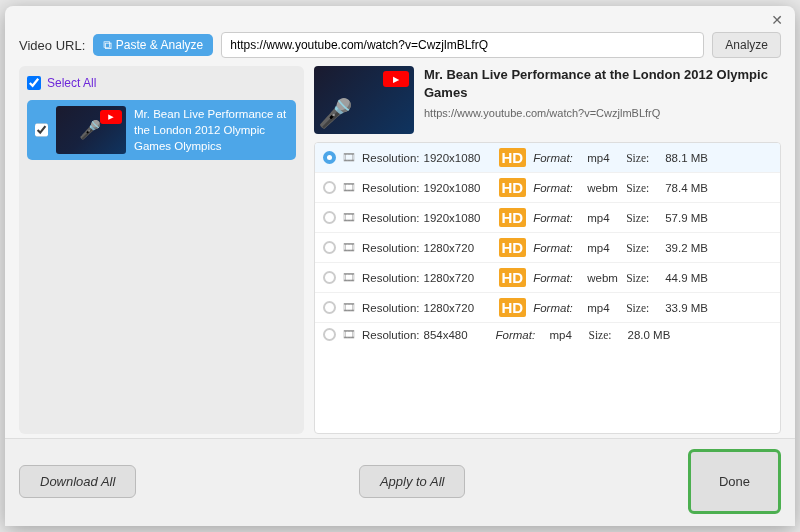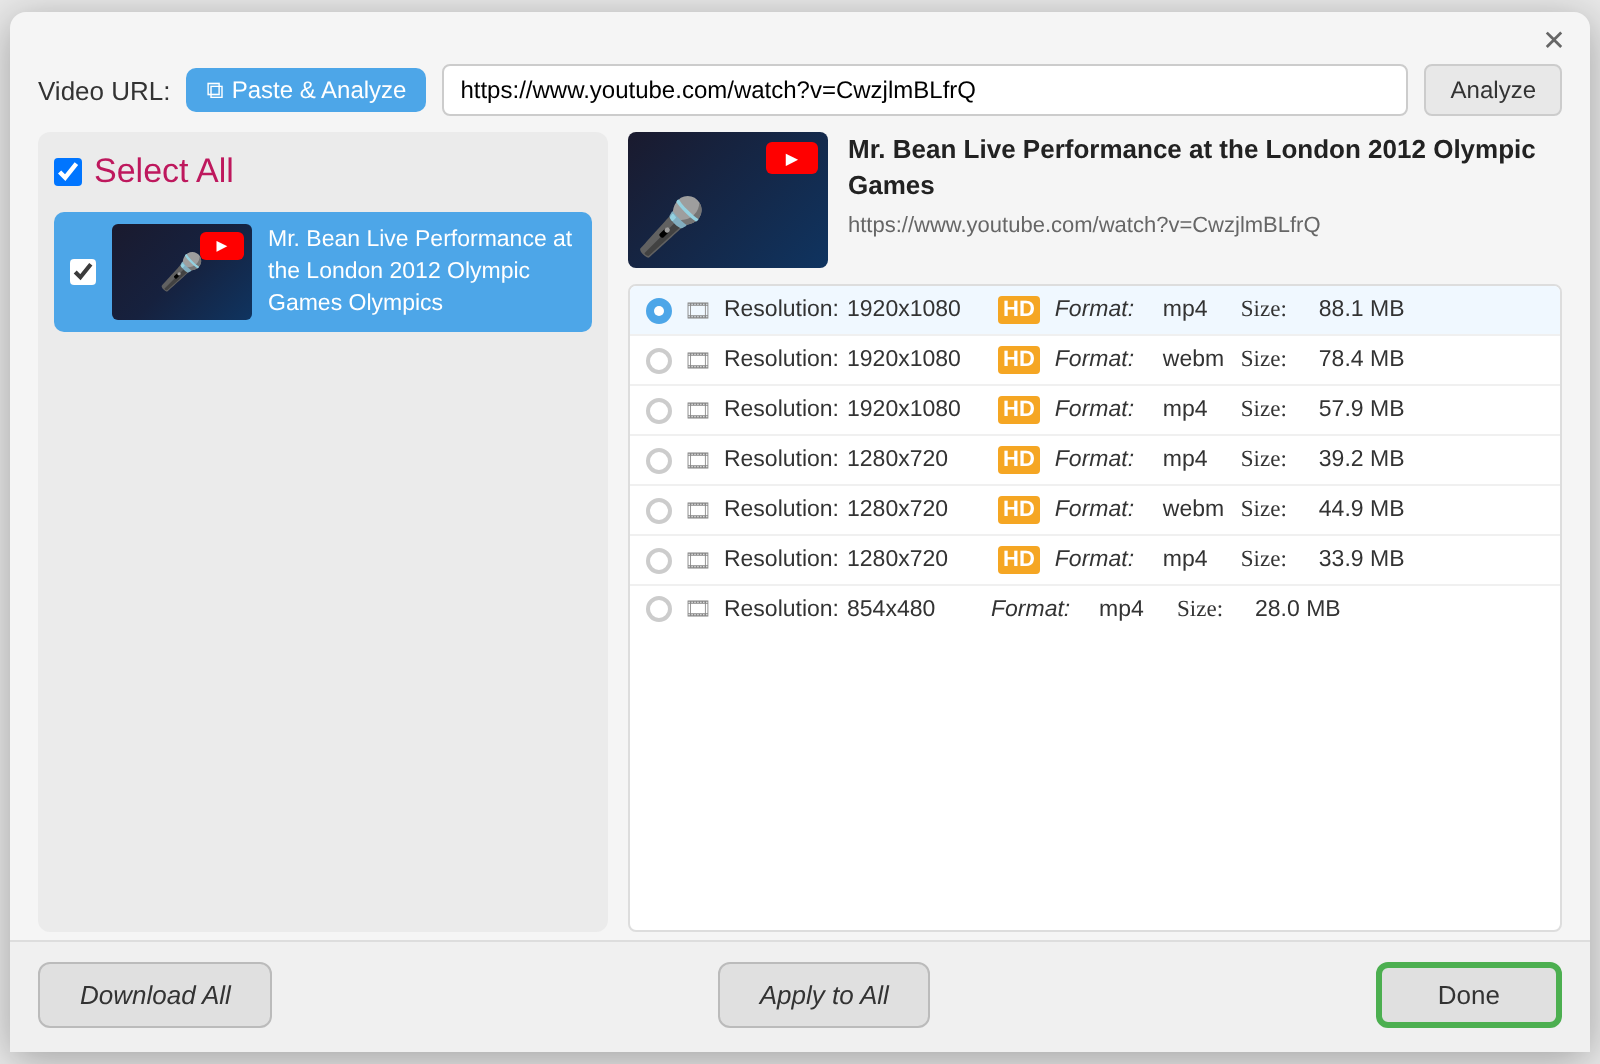--- a/index.html
+++ b/index.html
@@ -98,22 +98,22 @@
       display: flex;
       align-items: center;
       gap: 6px;
       padding: 2px 0 4px;
     }
     .select-all-cb {
       width: 14px; height: 14px;
       cursor: pointer;
     }
     .select-all-label {
-      font-size: 17px;
-      color: #be185d;
+      font-size: 12px;
+      color: #6d28d9;
     }
     .video-item {
       display: flex;
       align-items: center;
       gap: 8px;
       background: #4da6e8;
       border-radius: 5px;
       padding: 6px 8px;
       cursor: pointer;
     }
@@ -291,21 +291,21 @@
     .film-icon {
       font-size: 11px;
       color: #888;
       margin: 0 2px;
     }
     .res-label { color: #333; min-width: 32px; }
     .res-value { color: #333; min-width: 68px; }
     .hd-badge {
       background: #f5a623;
       color: white;
-      font-size: 11px;
+      font-size: 15px;
       font-weight: bold;
       padding: 1px 3px;
       border-radius: 2px;
       margin: 0 3px;
       text-align: right;
     }
     .format-label { color: #333; min-width: 50px; font-style: italic; }
     .format-value { color: #333; min-width: 35px; }
     .size-label { color: #333; min-width: 35px; font-family: Liberation Serif, serif; }
     .size-value { color: #333; }
@@ -352,21 +352,21 @@
       padding: 8px 20px;
       font-size: 13px;
       cursor: pointer;
       color: #333;
       font-style: italic;
     }
     .done-btn {
       background: #e0e0e0;
       border: 3px solid #4caf50;
       border-radius: 6px;
-      padding: 6px 28px;
+      padding: 22px 28px;
       font-size: 13px;
       cursor: pointer;
       color: #333;
       font-weight: 500;
     }
     ::-webkit-scrollbar { width: 6px; }
     ::-webkit-scrollbar-thumb { background: #c0c0c0; border-radius: 3px; }
   </style>
 </head>
 <body>

